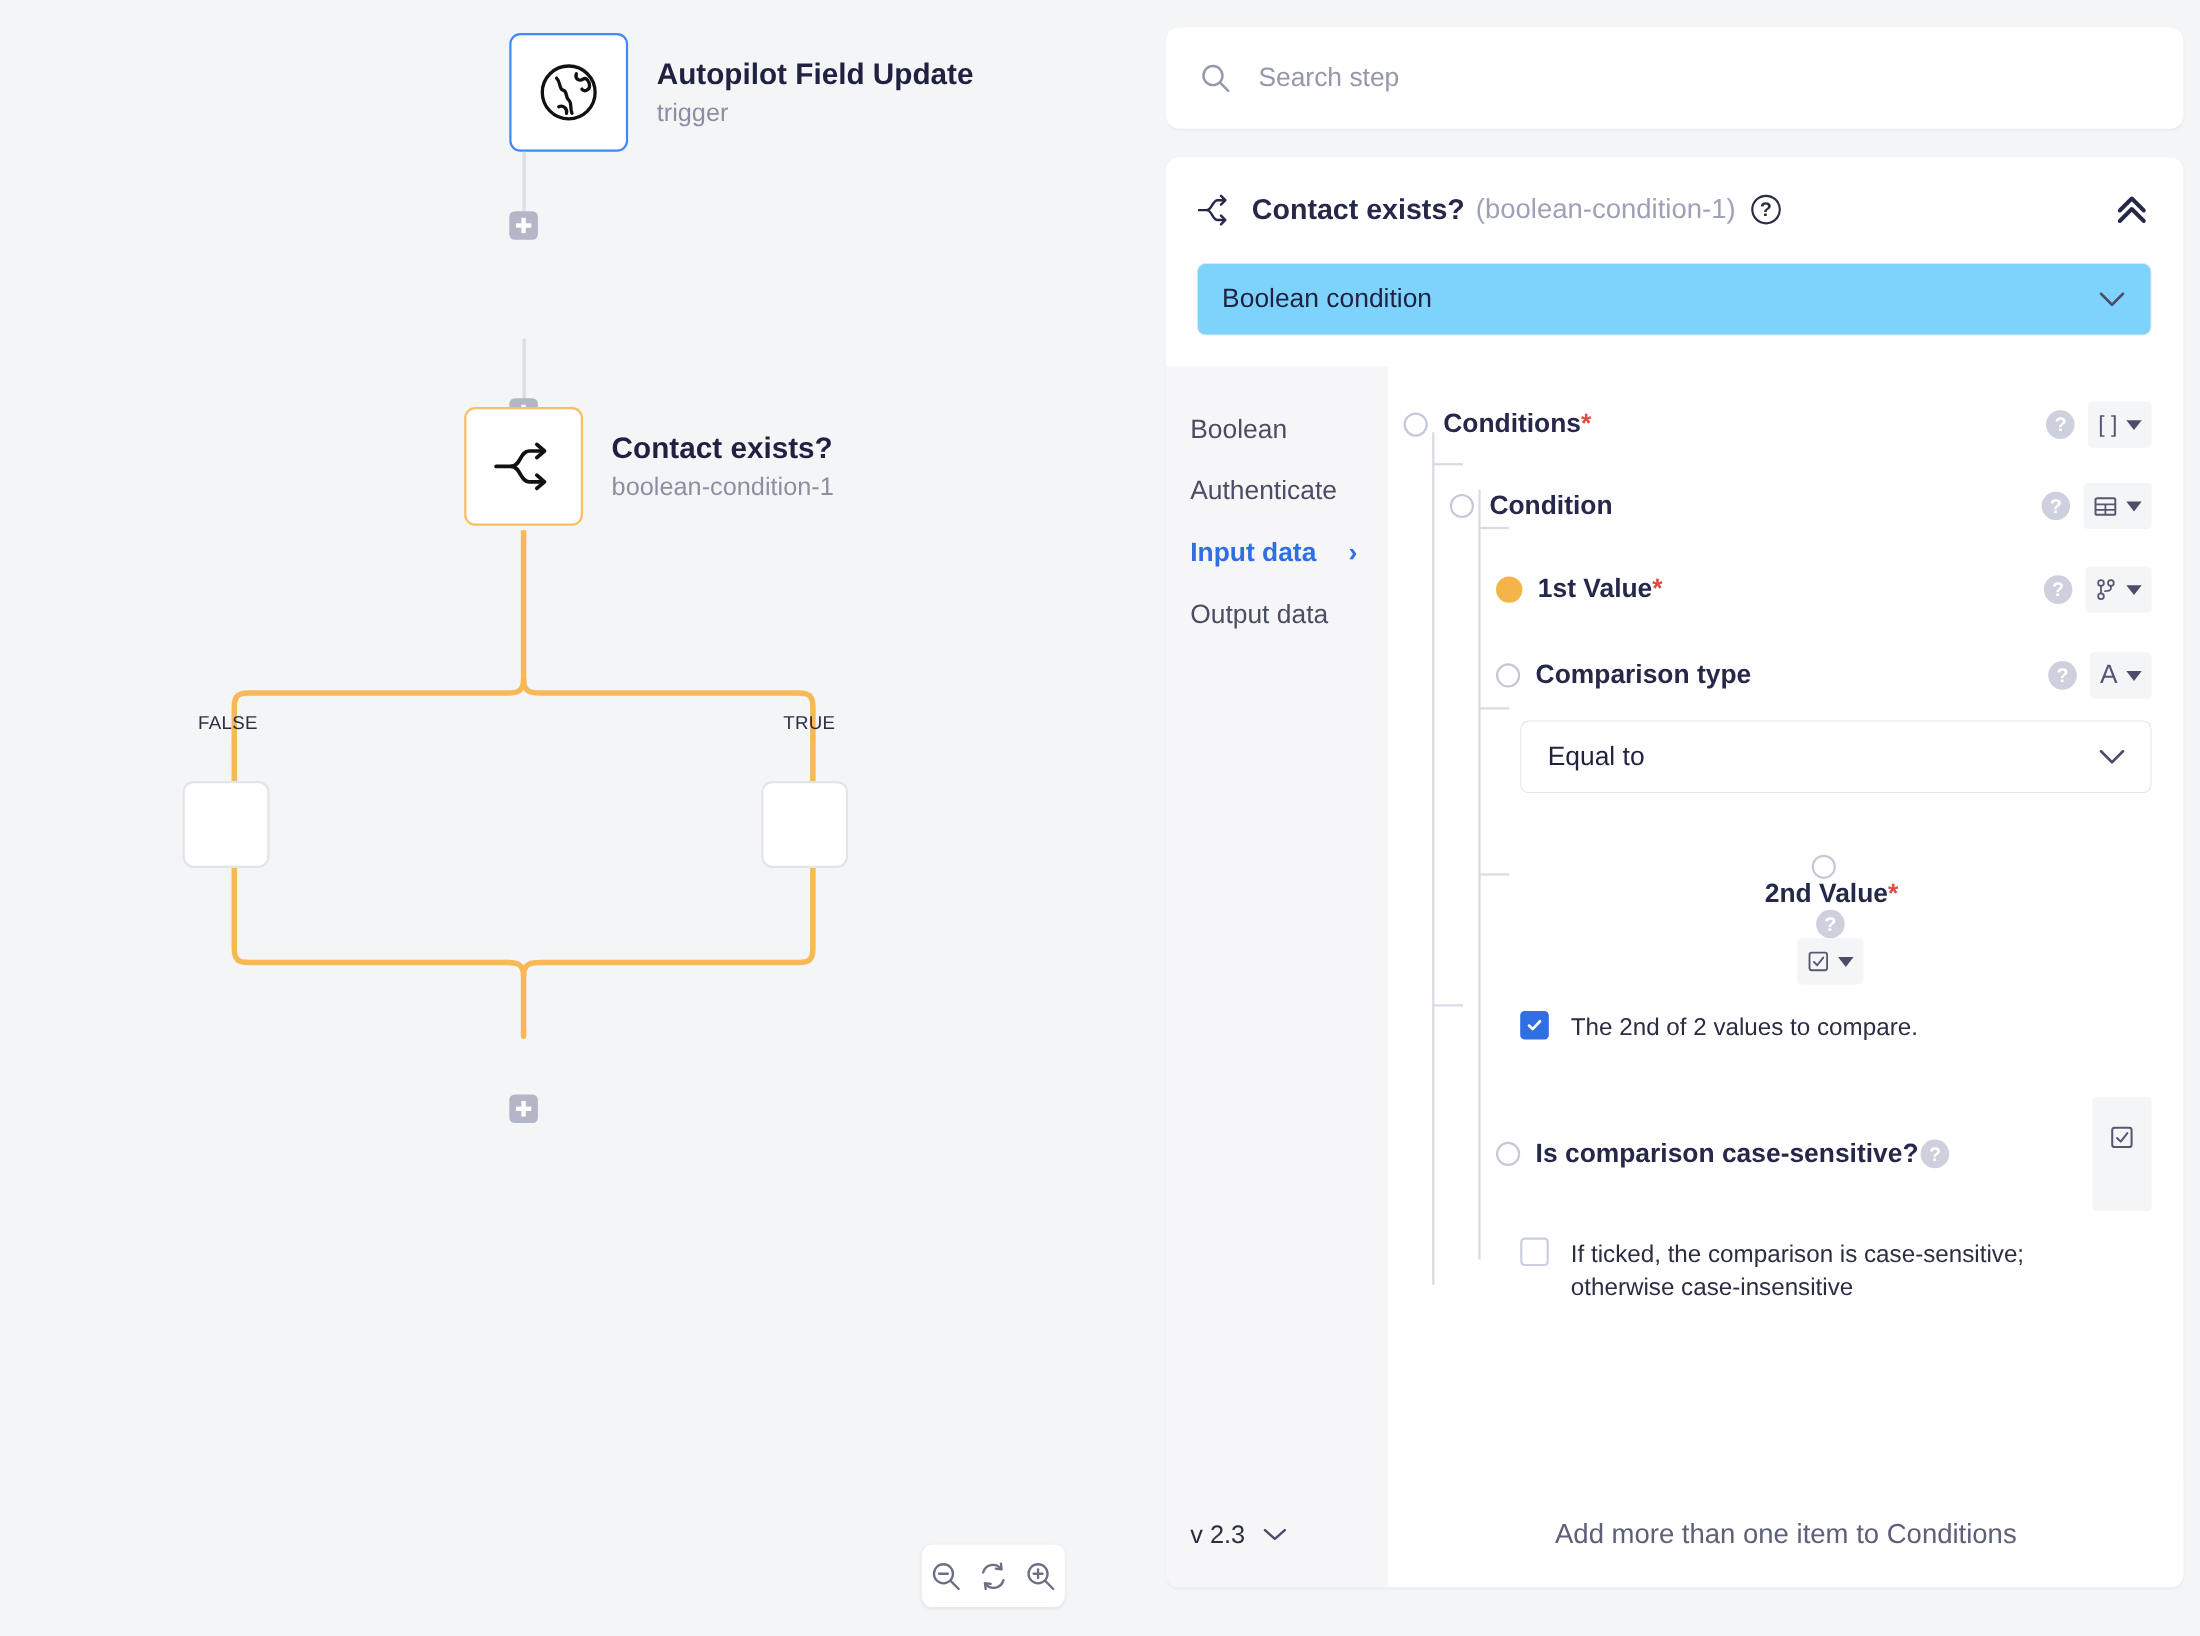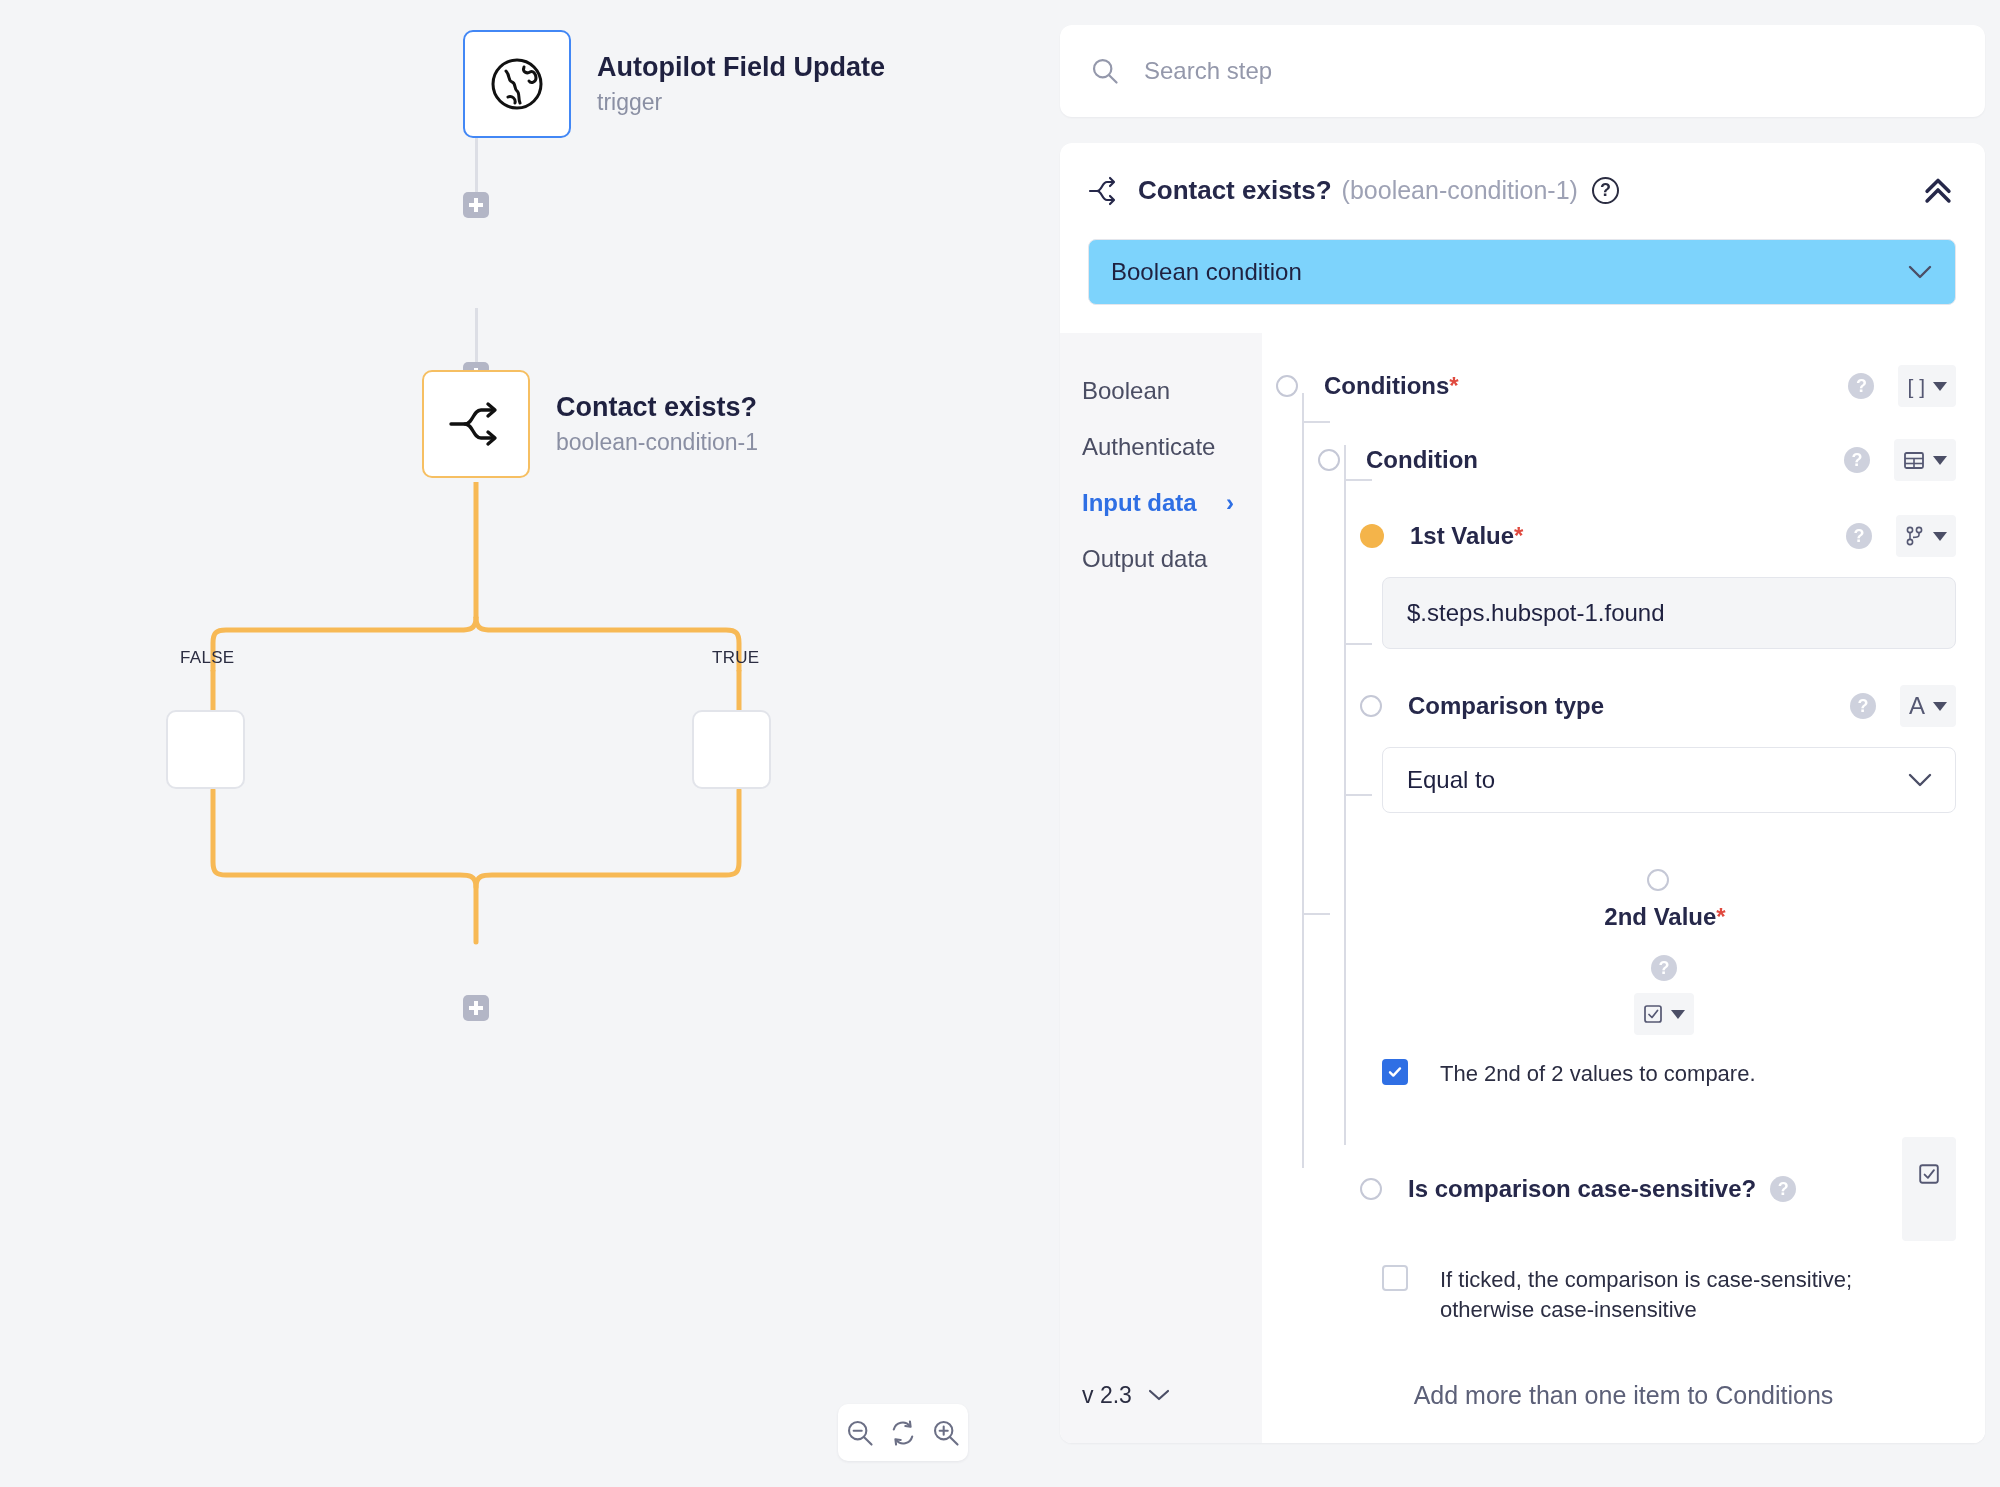--- a/index.html
+++ b/index.html
@@ -157,21 +157,21 @@
     display: flex; align-items: center; padding-left: 22px;
   }
   .version-label { font-size: 23px; color: #2b2d42; }
   .version-chev { margin-left: 16px; color: #4b4e66; }
 
   .form-area {
     flex: 1; background: #ffffff; position: relative;
     padding: 32px 0 0 0;
   }
 
-  .frow { position: relative; display: flex; align-items: center; min-height: 40px; gap: 12px; }
+  .frow { position: relative; display: flex; align-items: center; min-height: 40px; }
   .bullet-hollow {
     width: 22px; height: 22px; border-radius: 50%;
     border: 2px solid #c5c8d6; background: #fff; flex: 0 0 auto;
   }
   .bullet-filled {
     width: 24px; height: 24px; border-radius: 50%;
     background: #f5b košu; flex: 0 0 auto;
   }
   .bullet-filled { background: #f4b44a; }
   .flabel {
@@ -426,21 +426,20 @@
                 <circle cx="5" cy="5" r="2.6" fill="none" stroke="#555873" stroke-width="1.6"></circle>
                 <circle cx="14" cy="5" r="2.6" fill="none" stroke="#555873" stroke-width="1.6"></circle>
                 <circle cx="5" cy="17" r="2.6" fill="none" stroke="#555873" stroke-width="1.6"></circle>
                 <path d="M5 7.6 V14.4" stroke="#555873" stroke-width="1.6"></path>
                 <path d="M14 7.6 V10 C14 12.4 11 12.4 8 12.4" fill="none" stroke="#555873" stroke-width="1.6"></path>
               </svg>
               <span class="caret"></span>
             </span>
           </div>
 
-          <div class="value-box" style="margin-left:120px; width:574px; margin-top:20px;">$.steps.hubspot-1.found</div>
 
           <div class="frow" style="margin-left:98px; width:596px; margin-top:36px;">
             <span class="bullet-hollow"></span>
             <span class="flabel">Comparison type</span>
             <span style="flex:1"></span>
             <span class="help-dot">?</span>
             <span class="type-badge" style="margin-left:12px;">
               <span class="sym" style="font-size:24px;">A</span>
               <span class="caret"></span>
             </span>

